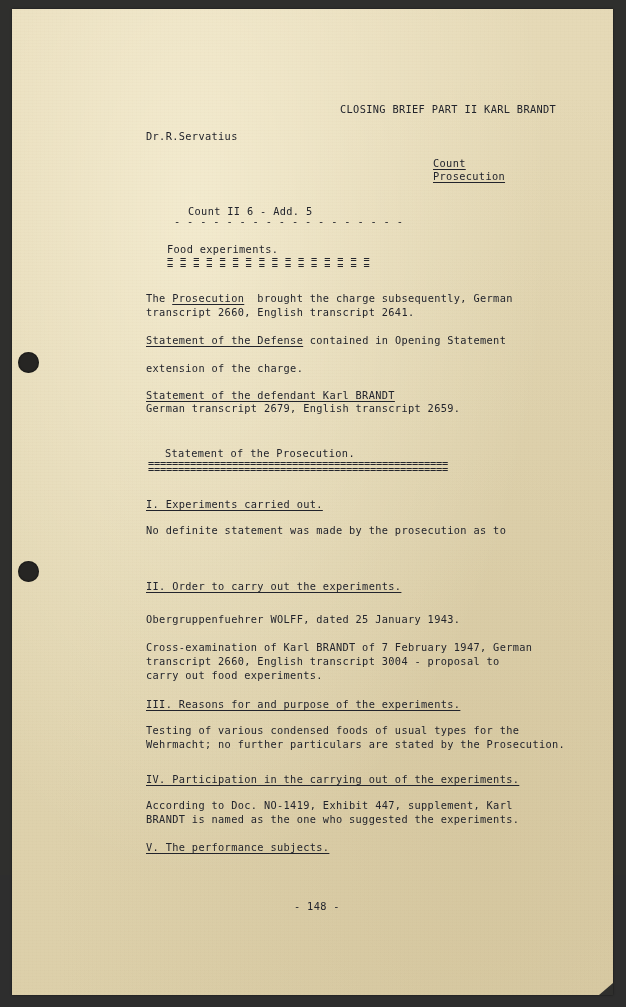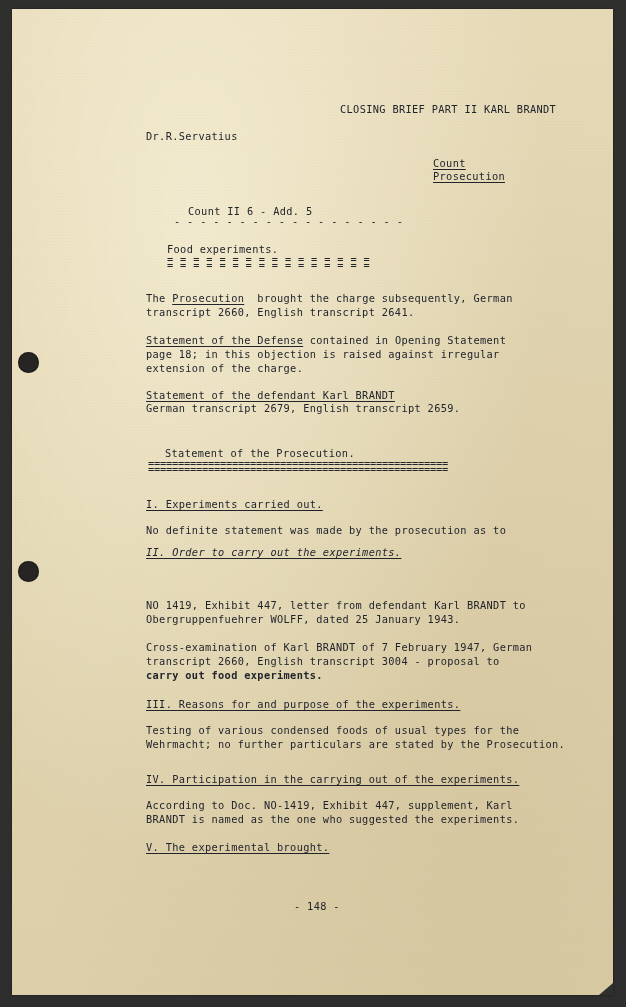--- a/index.html
+++ b/index.html
@@ -114,47 +114,45 @@
     <div class="rule" style="left:174px; top:215px; font-size:10.3px;">- - - - - - - - - - - - - - - - - -</div>
 
     <div class="ln" style="left:167px; top:243px;">Food experiments.</div>
     <div class="rule" style="left:167px; top:253px; font-size:10.3px;">= = = = = = = = = = = = = = = =</div>
     <div class="rule" style="left:167px; top:259px; font-size:10.3px;">= = = = = = = = = = = = = = = =</div>
 
     <div class="ln" style="left:146px; top:292px;"><span>The </span><span class="u">Prosecution</span><span>  brought the charge subsequently, German</span></div>
     <div class="ln" style="left:146px; top:306px;">transcript 2660, English transcript 2641.</div>
 
     <div class="ln" style="left:146px; top:334px;"><span class="u">Statement of the Defense</span><span> contained in Opening Statement</span></div>
-    <div class="ln" style="left:146px; top:348px;">page 18; in this objection is raised against irregular</div>
     <div class="ln" style="left:146px; top:362px;">extension of the charge.</div>
 
     <div class="ln u" style="left:146px; top:389px;">Statement of the defendant Karl BRANDT</div>
     <div class="ln" style="left:146px; top:402px;">German transcript 2679, English transcript 2659.</div>
 
     <div class="ln" style="left:165px; top:447px;">Statement of the Prosecution.</div>
     <div class="rule" style="left:148px; top:457px; font-size:10.3px; letter-spacing:-0.2px;">==================================================</div>
     <div class="rule" style="left:148px; top:463px; font-size:10.3px; letter-spacing:-0.2px;">==================================================</div>
 
     <div class="ln u" style="left:146px; top:498px;">I. Experiments carried out.</div>
     <div class="ln" style="left:146px; top:524px;">No definite statement was made by the prosecution as to</div>
 
-    <div class="ln u" style="left:146px; top:546px;font-style:italic;">II. Order to carry out the experiments.</div>
-    <div class="ln" style="left:146px; top:599px;">NO 1419, Exhibit 447, letter from defendant Karl BRANDT to</div>
+    <div class="ln u" style="left:146px; top:580px;">II. Order to carry out the experiments.</div>
     <div class="ln" style="left:146px; top:613px;">Obergruppenfuehrer WOLFF, dated 25 January 1943.</div>
 
     <div class="ln" style="left:146px; top:641px;">Cross-examination of Karl BRANDT of 7 February 1947, German</div>
     <div class="ln" style="left:146px; top:655px;">transcript 2660, English transcript 3004 - proposal to</div>
-    <div class="ln" style="left:146px; top:669px;font-weight:bold;">carry out food experiments.</div>
+    <div class="ln" style="left:146px; top:669px;">carry out food experiments.</div>
 
     <div class="ln u" style="left:146px; top:698px;">III. Reasons for and purpose of the experiments.</div>
     <div class="ln" style="left:146px; top:724px;">Testing of various condensed foods of usual types for the</div>
     <div class="ln" style="left:146px; top:738px;">Wehrmacht; no further particulars are stated by the Prosecution.</div>
 
     <div class="ln u" style="left:146px; top:773px;">IV. Participation in the carrying out of the experiments.</div>
     <div class="ln" style="left:146px; top:799px;">According to Doc. NO-1419, Exhibit 447, supplement, Karl</div>
     <div class="ln" style="left:146px; top:813px;">BRANDT is named as the one who suggested the experiments.</div>
 
-    <div class="ln u" style="left:146px; top:841px;">V. The experimental brought.</div>
+    <div class="ln u" style="left:146px; top:841px;">V. The performance subjects.</div>
 
     <div class="ln" style="left:294px; top:900px;">- 148 -</div>
 
   </div>
 </div>
 
 </body></html>

